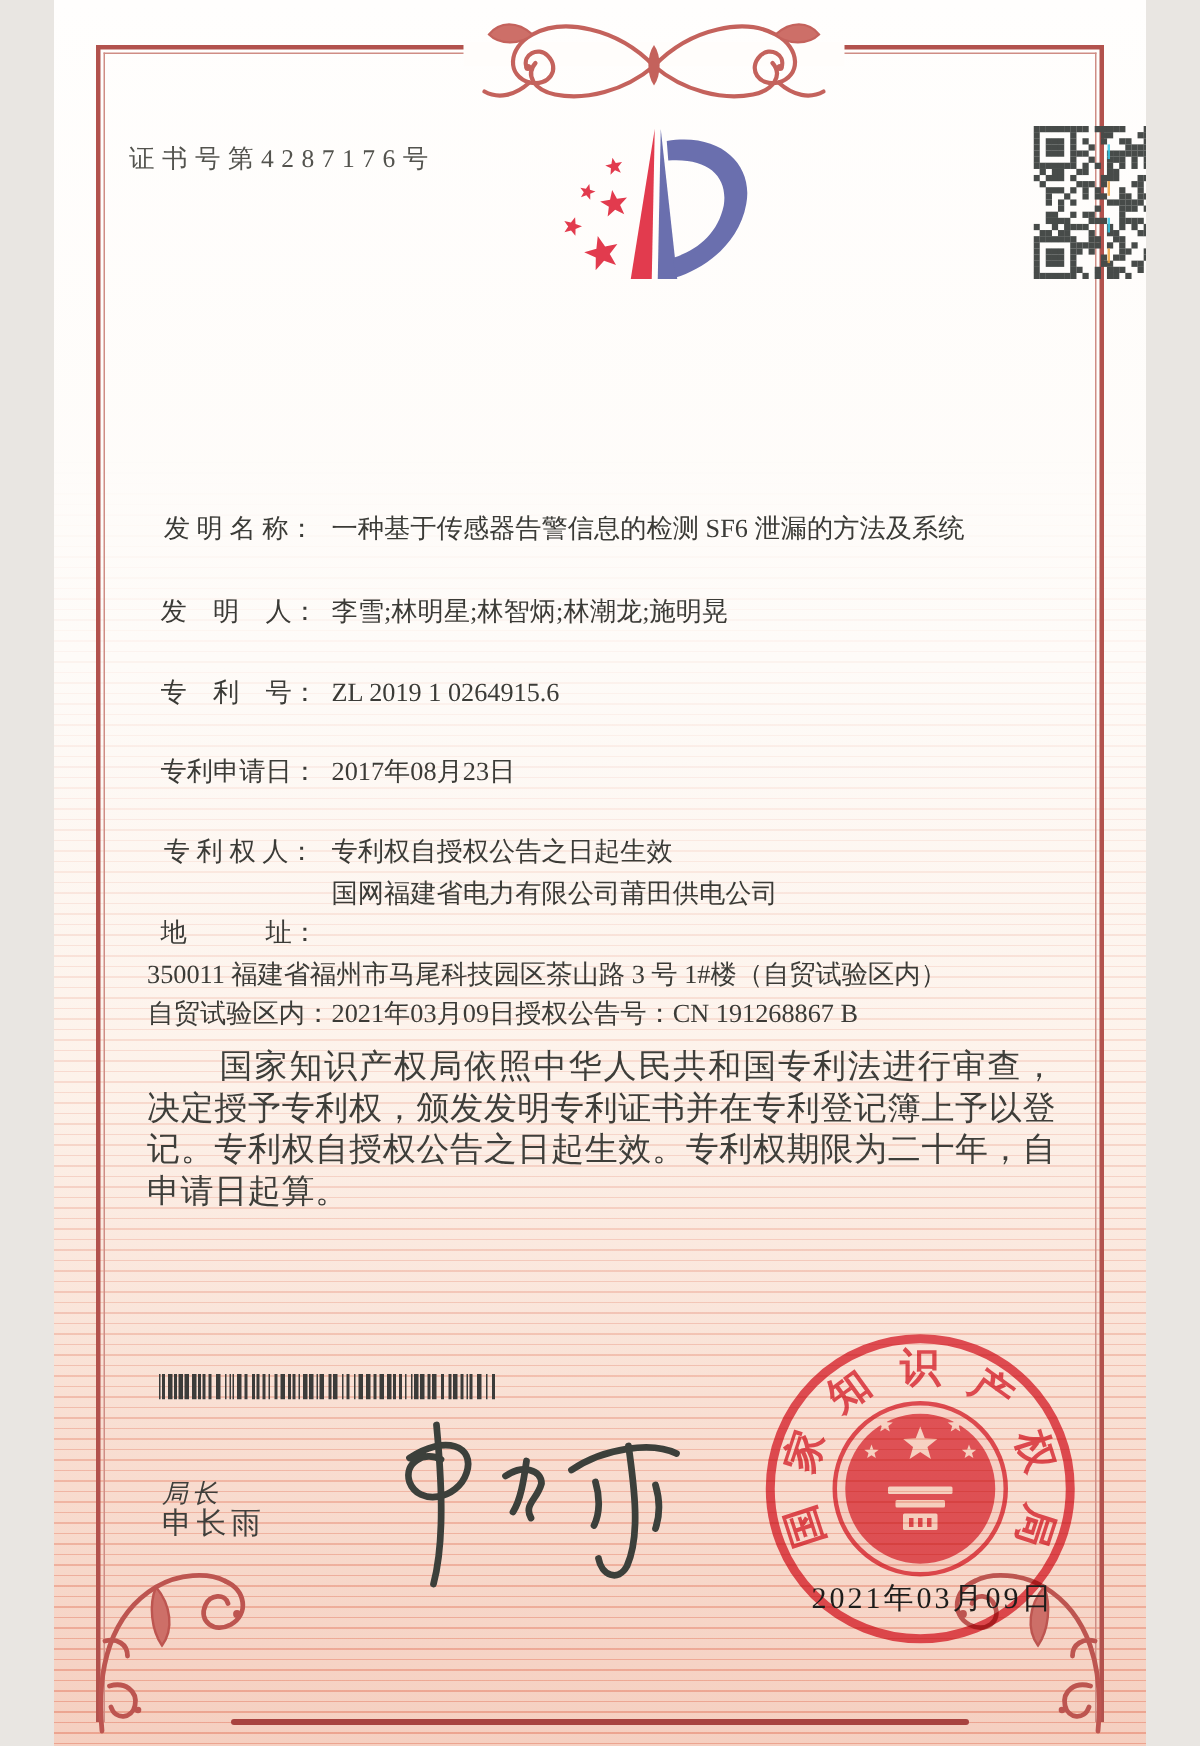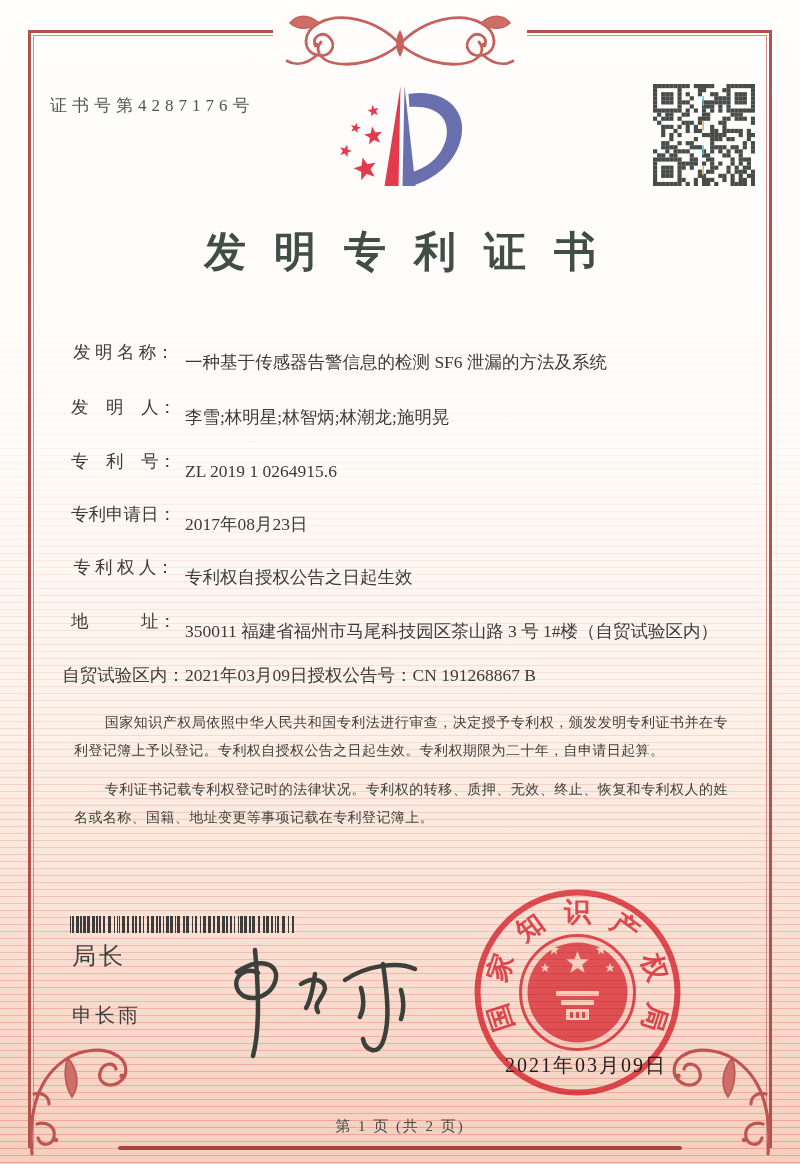--- a/index.html
+++ b/index.html
@@ -1,18 +1,18 @@
 <!DOCTYPE html>
 <html><head>
 <meta charset="utf-8">
 <style>
   html,body{margin:0;padding:0;background:#e9e6e2;}
   .page{
     position:relative;
-    width:800px;height:1164px;
+    width:728px;height:1164px;
     margin:0 auto;
     overflow:hidden;
     background:linear-gradient(180deg,#fffefd 0%,#fefbf8 38%,#fdf2ea 62%,#f9e0d4 80%,#f5cfc0 100%);
     font-family:"Liberation Serif","DejaVu Serif",serif;
     color:#3b3b37;
   }
   
   .waves{
     position:absolute;inset:0;pointer-events:none;
     background:repeating-linear-gradient(180deg,
@@ -40,29 +40,29 @@
   .logo{position:absolute;left:330px;top:74px;width:145px;height:132px;}
   .qr{position:absolute;left:653px;top:84px;width:102px;height:102px;}
   .title{
     position:absolute;left:0;right:0;top:224px;
     text-align:center;font-size:42px;font-weight:700;
     letter-spacing:28px;text-indent:28px;color:#414e47;
   }
   .fields{position:absolute;left:62px;right:60px;top:0;}
   .frow{position:absolute;left:0;font-size:17.5px;line-height:28px;color:#3b3b37;}
   .flabel{display:inline-block;min-width:123px;white-space:pre;vertical-align:top;text-align:center;}
-  .fvalue{display:inline-block;vertical-align:top;max-width:552px;margin-top:10px;}
+  .fvalue{display:inline-block;vertical-align:top;max-width:552px;}
   .grant-gap{}
   .paras{position:absolute;left:62px;right:60px;top:697px;}
   .paras p{
-    margin:12px;font-size:14px;line-height:27.6px;
+    margin:0;font-size:22px;line-height:27.6px;
     text-indent:2.2em;text-align:justify;letter-spacing:.4px;color:#3e3e3a;
   }
   .barcode{position:absolute;left:70px;top:916px;width:226px;height:17px;}
-  .director-title{position:absolute;left:72px;top:940px;font-size:24px;letter-spacing:3px;color:#3f3f3b;}
+  .director-title{position:absolute;left:72px;top:984px;font-size:17px;letter-spacing:3px;color:#3f3f3b;font-style:italic;}
   .director-name{position:absolute;left:72px;top:1002px;font-size:20px;letter-spacing:3px;color:#3f3f3b;}
   .signature{position:absolute;left:185px;top:942px;width:248px;height:122px;}
   .seal{position:absolute;left:460px;top:875px;width:235px;height:235px;opacity:.9;mix-blend-mode:multiply;}
   .seal-date{position:absolute;left:505px;top:1052px;font-size:20px;letter-spacing:2px;color:#1d1d1b;}
   .footer{
     position:absolute;left:0;right:0;top:1117px;text-align:center;
     font-size:15px;letter-spacing:2px;color:#4a4a45;
   }
   .ornament{position:absolute;left:255px;top:4px;width:290px;height:82px;}
   .corner{position:absolute;width:118px;height:116px;top:1042px;}
@@ -450,49 +450,47 @@
       <rect x="20" y="24" width="1.02" height="1.02" fill="#474b49"></rect>
       <rect x="21" y="24" width="1.02" height="1.02" fill="#474b49"></rect>
       <rect x="22" y="24" width="1.02" height="1.02" fill="#474b49"></rect>
       <rect x="24" y="24" width="1.02" height="1.02" fill="#474b49"></rect>
       <rect x="12.1" y="3" width="0.4" height="2.4" fill="#35c9e8" opacity="0.85"></rect>
       <rect x="12.1" y="9" width="0.4" height="2.4" fill="#f0a23c" opacity="0.85"></rect>
       <rect x="12.1" y="15" width="0.4" height="2.4" fill="#35c9e8" opacity="0.85"></rect>
       <rect x="12.1" y="20" width="0.4" height="2.4" fill="#f0a23c" opacity="0.85"></rect>
     </svg>
 
-  <div class="title">发明专利证书</div>
 
   <div class="fields">
     <div class="frow" style="top:338px">
       <span class="flabel">发 明 名 称：</span><span class="fvalue">一种基于传感器告警信息的检测 SF6 泄漏的方法及系统</span>
     </div>
     <div class="frow" style="top:393px">
       <span class="flabel">发　明　人：</span><span class="fvalue">李雪;林明星;林智炳;林潮龙;施明晃</span>
     </div>
     <div class="frow" style="top:447px">
       <span class="flabel">专　利　号：</span><span class="fvalue">ZL 2019 1 0264915.6</span>
     </div>
     <div class="frow" style="top:500px">
       <span class="flabel">专利申请日：</span><span class="fvalue">2017年08月23日</span>
     </div>
     <div class="frow" style="top:553px">
-      <span class="flabel">专 利 权 人：</span><span class="fvalue"><span>专利权自授权公告之日起生效</span><br></span>
+      <span class="flabel">专 利 权 人：</span><span class="fvalue"><span>专利权自授权公告之日起生效</span><br><span>国网福建省电力有限公司莆田供电公司</span></span>
     </div>
     <div class="frow" style="top:607px">
       <span class="flabel">地　　　址：</span><span class="fvalue">350011 福建省福州市马尾科技园区茶山路 3 号 1#楼（自贸试验区内）</span>
     </div>
     <div class="frow" style="top:661px">
       <span class="flabel">自贸试验区内：</span><span>2021年03月09日</span><span class="grant-gap">授权公告号：</span><span>CN 191268867 B</span>
     </div>
   </div>
 
   <div class="paras">
     <p>国家知识产权局依照中华人民共和国专利法进行审查，决定授予专利权，颁发发明专利证书并在专利登记簿上予以登记。专利权自授权公告之日起生效。专利权期限为二十年，自申请日起算。</p>
-    <p>专利证书记载专利权登记时的法律状况。专利权的转移、质押、无效、终止、恢复和专利权人的姓名或名称、国籍、地址变更等事项记载在专利登记簿上。</p>
   </div>
 
   <svg class="barcode" id="barcode-svg" viewBox="0 0 226 17" preserveAspectRatio="none">
       <rect x="0" y="0" width="1" height="17" fill="#3c3c3a"></rect>
       <rect x="2" y="0" width="2" height="17" fill="#3c3c3a"></rect>
       <rect x="6" y="0" width="3" height="17" fill="#3c3c3a"></rect>
       <rect x="10" y="0" width="2" height="17" fill="#3c3c3a"></rect>
       <rect x="13" y="0" width="3" height="17" fill="#3c3c3a"></rect>
       <rect x="17" y="0" width="3" height="17" fill="#3c3c3a"></rect>
       <rect x="22" y="0" width="3" height="17" fill="#3c3c3a"></rect>
@@ -589,15 +587,14 @@
         <text x="40.46442218009257" y="92.46962345562926" fill="#e0414d" text-anchor="middle" dominant-baseline="central" transform="rotate(-72 40.46442218009257 92.46962345562926)">家</text>
         <text x="69.88939456430967" y="51.96962345562926" fill="#e0414d" text-anchor="middle" dominant-baseline="central" transform="rotate(-36 69.88939456430967 51.96962345562926)">知</text>
         <text x="117.5" y="36.5" fill="#e0414d" text-anchor="middle" dominant-baseline="central" transform="rotate(0 117.5 36.5)">识</text>
         <text x="165.11060543569033" y="51.96962345562926" fill="#e0414d" text-anchor="middle" dominant-baseline="central" transform="rotate(36 165.11060543569033 51.96962345562926)">产</text>
         <text x="194.53557781990742" y="92.46962345562926" fill="#e0414d" text-anchor="middle" dominant-baseline="central" transform="rotate(72 194.53557781990742 92.46962345562926)">权</text>
         <text x="194.53557781990745" y="142.53037654437074" fill="#e0414d" text-anchor="middle" dominant-baseline="central" transform="rotate(108 194.53557781990745 142.53037654437074)">局</text>
       </g>
   </svg>
   <div class="seal-date">2021年03月09日</div>
 
-  <div class="footer">第 1 页 (共 2 页)</div>
 
 </div>
 
 </body></html>

